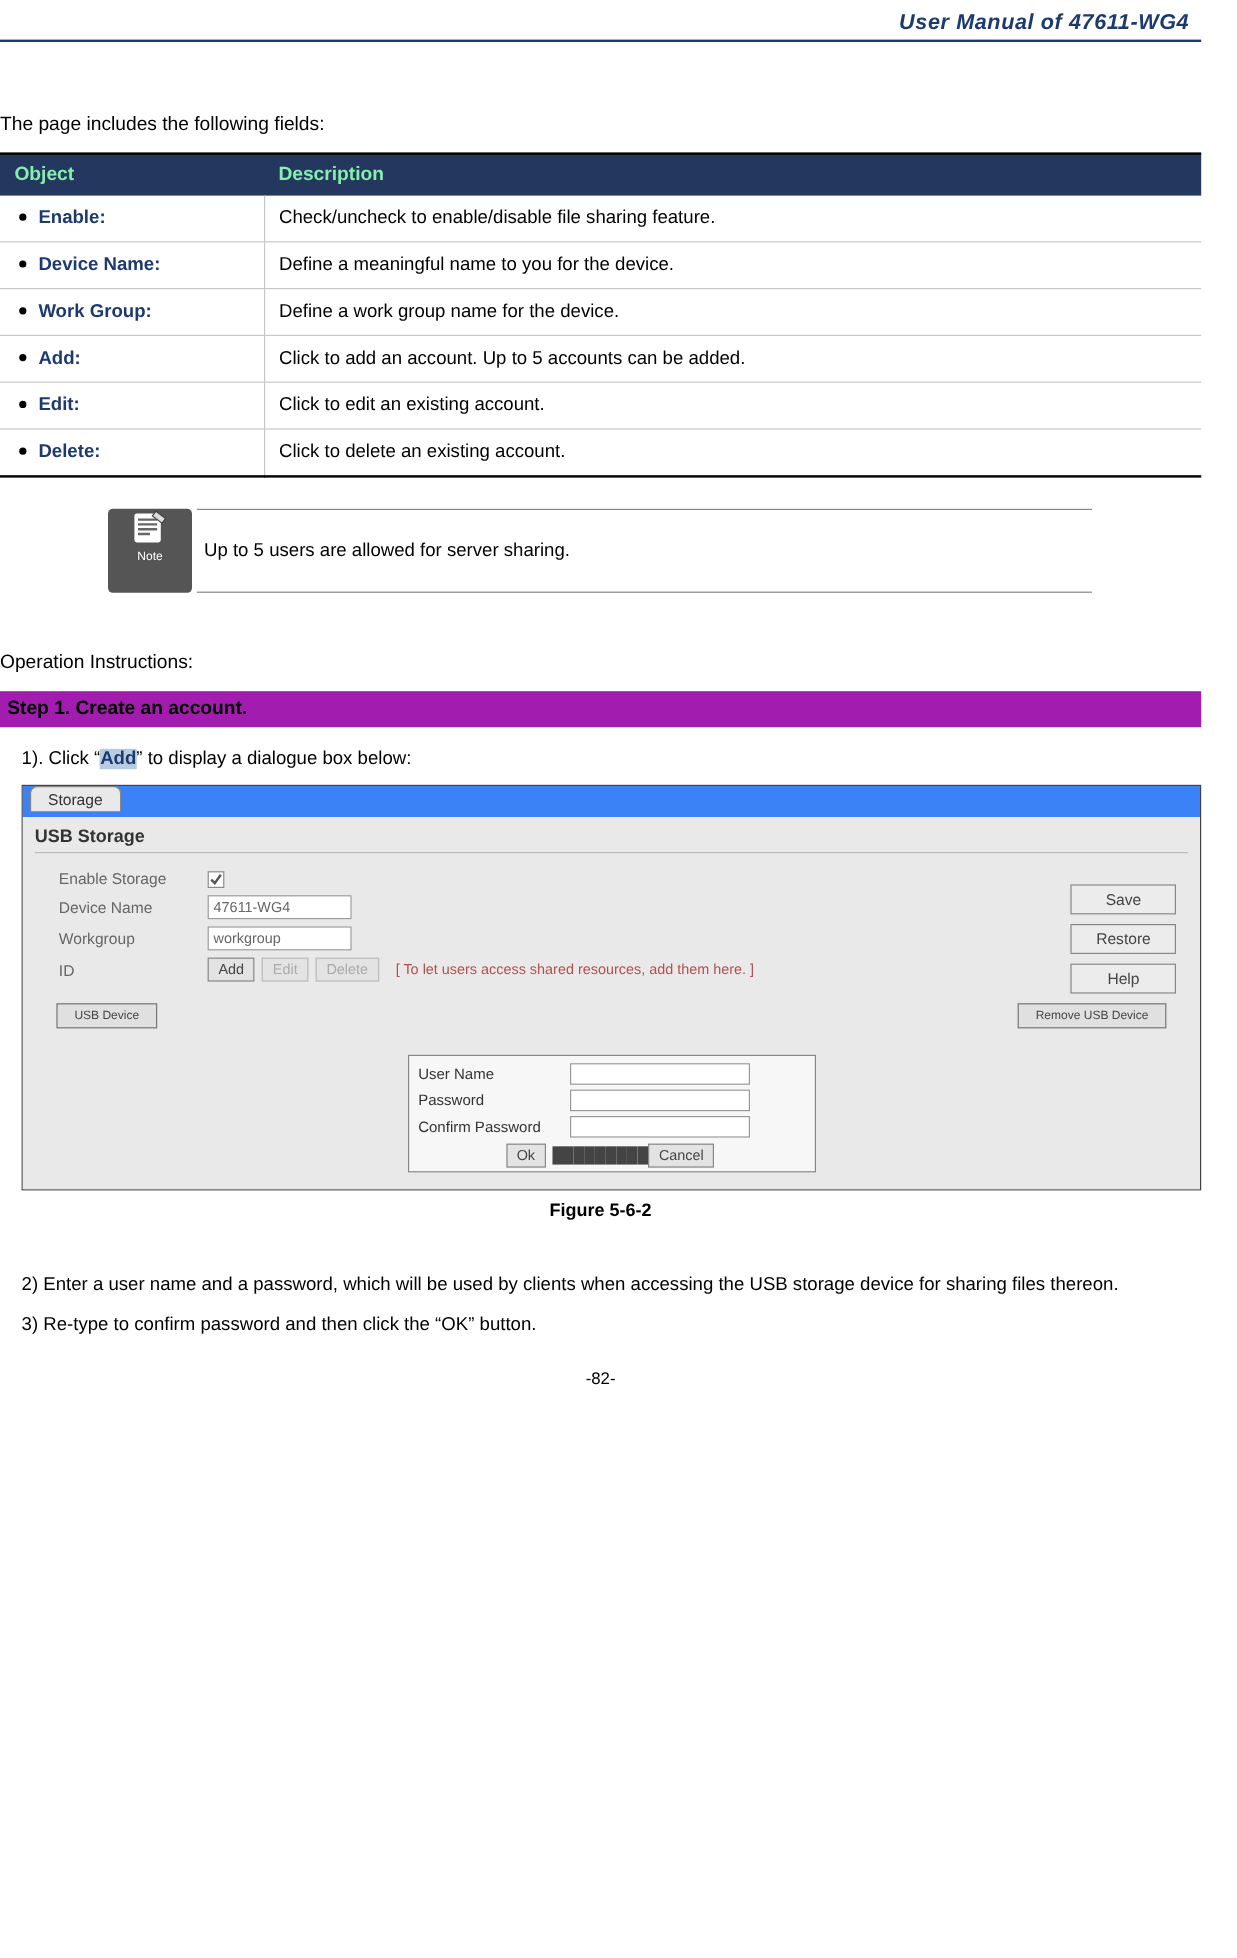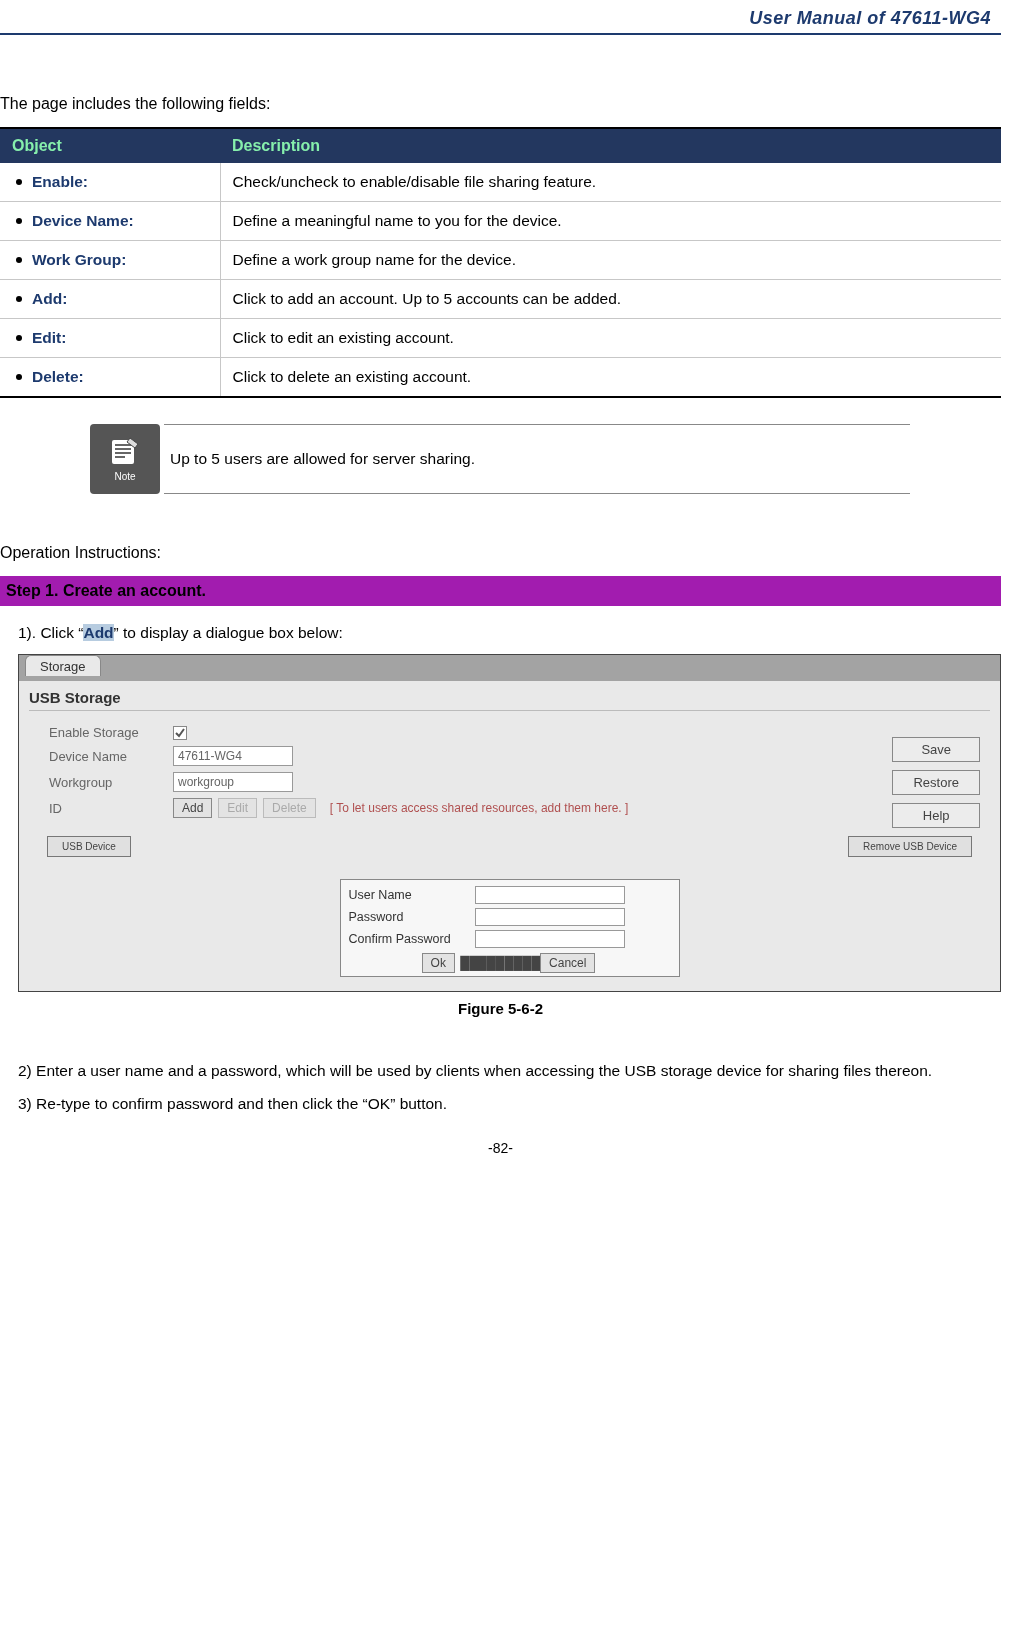--- a/index.html
+++ b/index.html
@@ -57,38 +57,38 @@
   .bullet {
     display:inline-block;
     width:6px;height:6px;background:#000;border-radius:50%;
     margin:0 10px 2px 4px;vertical-align:middle;
   }
   .note-block {
     display:flex;align-items:stretch;margin:10px 0 50px 90px;width:820px;
   }
   .note-icon {
     width:70px;height:70px;background:#555;border-radius:4px;
-    display:flex;flex-direction:column;align-items:center;justify-content:center;
+    display:flex;flex-direction:column;align-items:center;justify-content:flex-start;
     color:#fff;font-size:10px;flex:0 0 70px;margin-right:4px;
   }
   .note-icon svg{display:block;margin-bottom:3px;}
   .note-text-wrap {
     flex:1;border-top:1px solid #888;border-bottom:1px solid #888;
     display:flex;align-items:center;padding:0 6px;font-size:15.5px;
   }
   .op-heading { font-size:16px;margin:0 0 14px 0; }
   .step-bar {
     background:#a21caf;font-weight:bold;padding:6px 6px;font-size:16px;
     margin-bottom:18px;width:100%;
   }
   .step-line { margin:0 0 12px 18px;font-size:15.5px;}
   .highlight { background:#b7cce0;font-weight:bold;color:#1d3a6e;}
   
   .shot-wrap { margin:0 0 8px 18px;border:1px solid #444; }
-  .tab-row { background:#a3a3a3;padding:0;height:26px;position:relative;}
+  .tab-row { background:#3b82f6;padding:0;height:26px;position:relative;}
   .tab {
     position:absolute;top:0;left:6px;background:#e9e9e9;border:1px solid #888;
     border-bottom:none;border-radius:6px 6px 0 0;padding:3px 14px 2px;font-size:13px;
     font-family:Tahoma, Arial;color:#333;
   }
   .panel { background:#e9e9e9;padding:8px 10px 14px 10px;font-family:Tahoma,Arial;font-size:13px;color:#444;}
   .panel-title { font-weight:bold;color:#333;font-size:15px;border-bottom:1px solid #bbb;padding-bottom:4px;margin-bottom:14px;}
   .form-row { display:flex;align-items:center;margin:6px 0;gap:4px; }
   .form-row .lbl { width:140px;color:#666;padding-left:20px;}
   .txtin { border:1px solid #999;background:#fff;padding:2px 4px;width:120px;font-size:12px;color:#666;}

